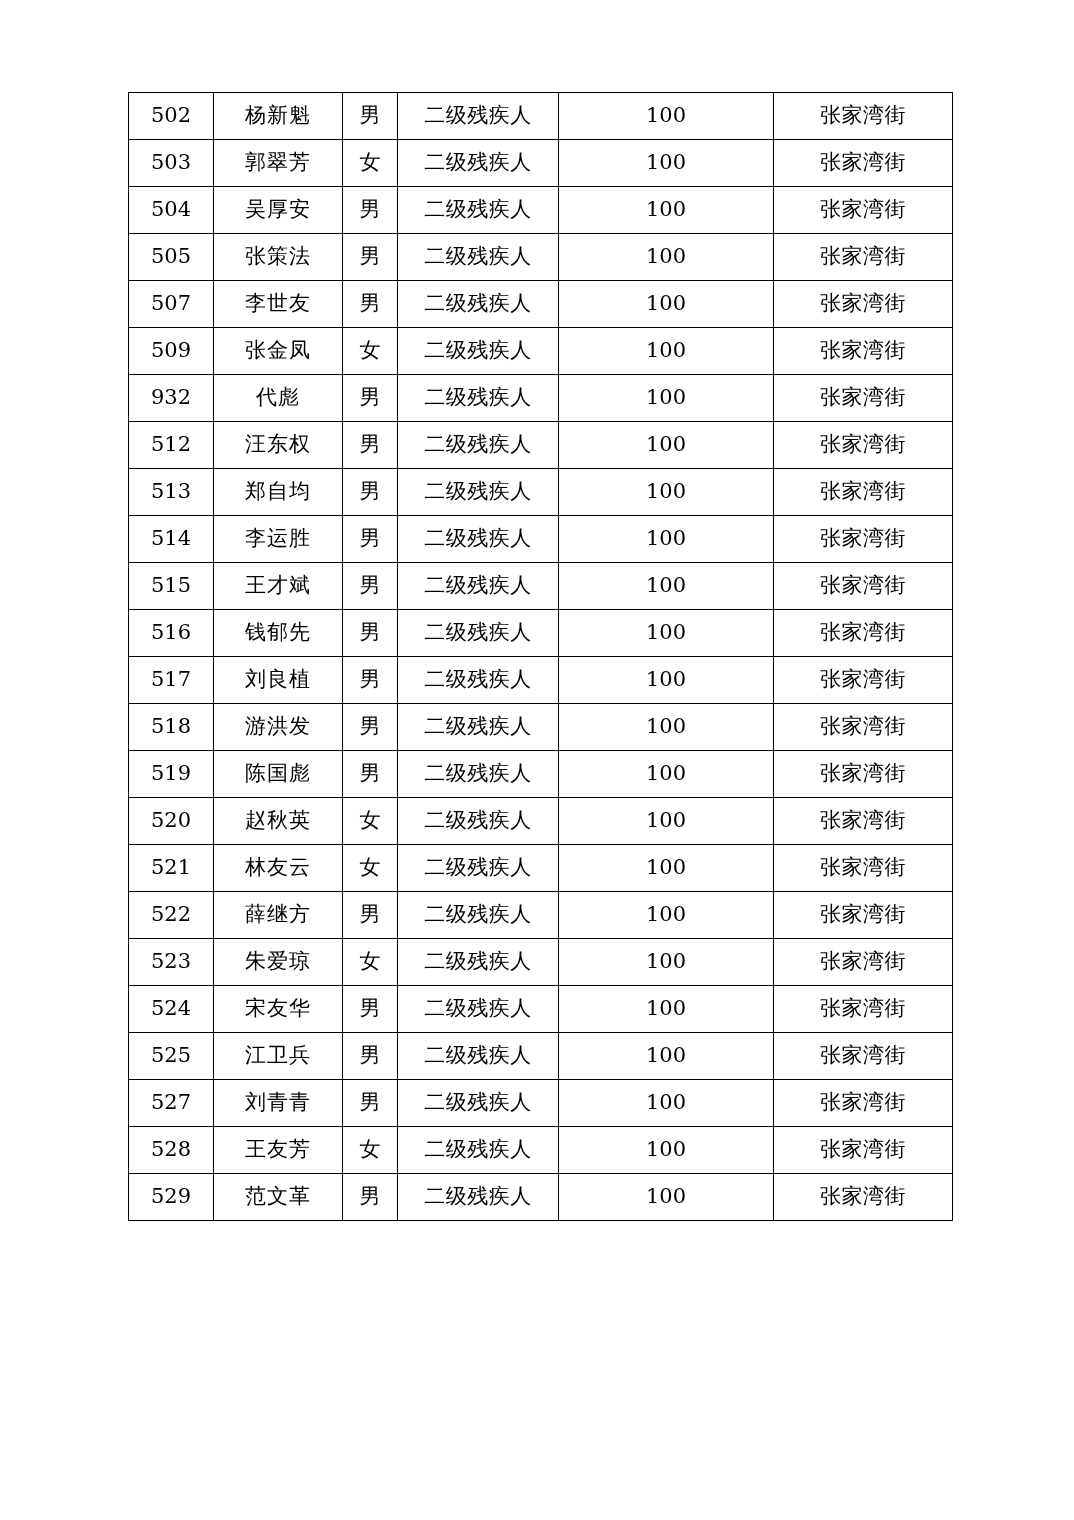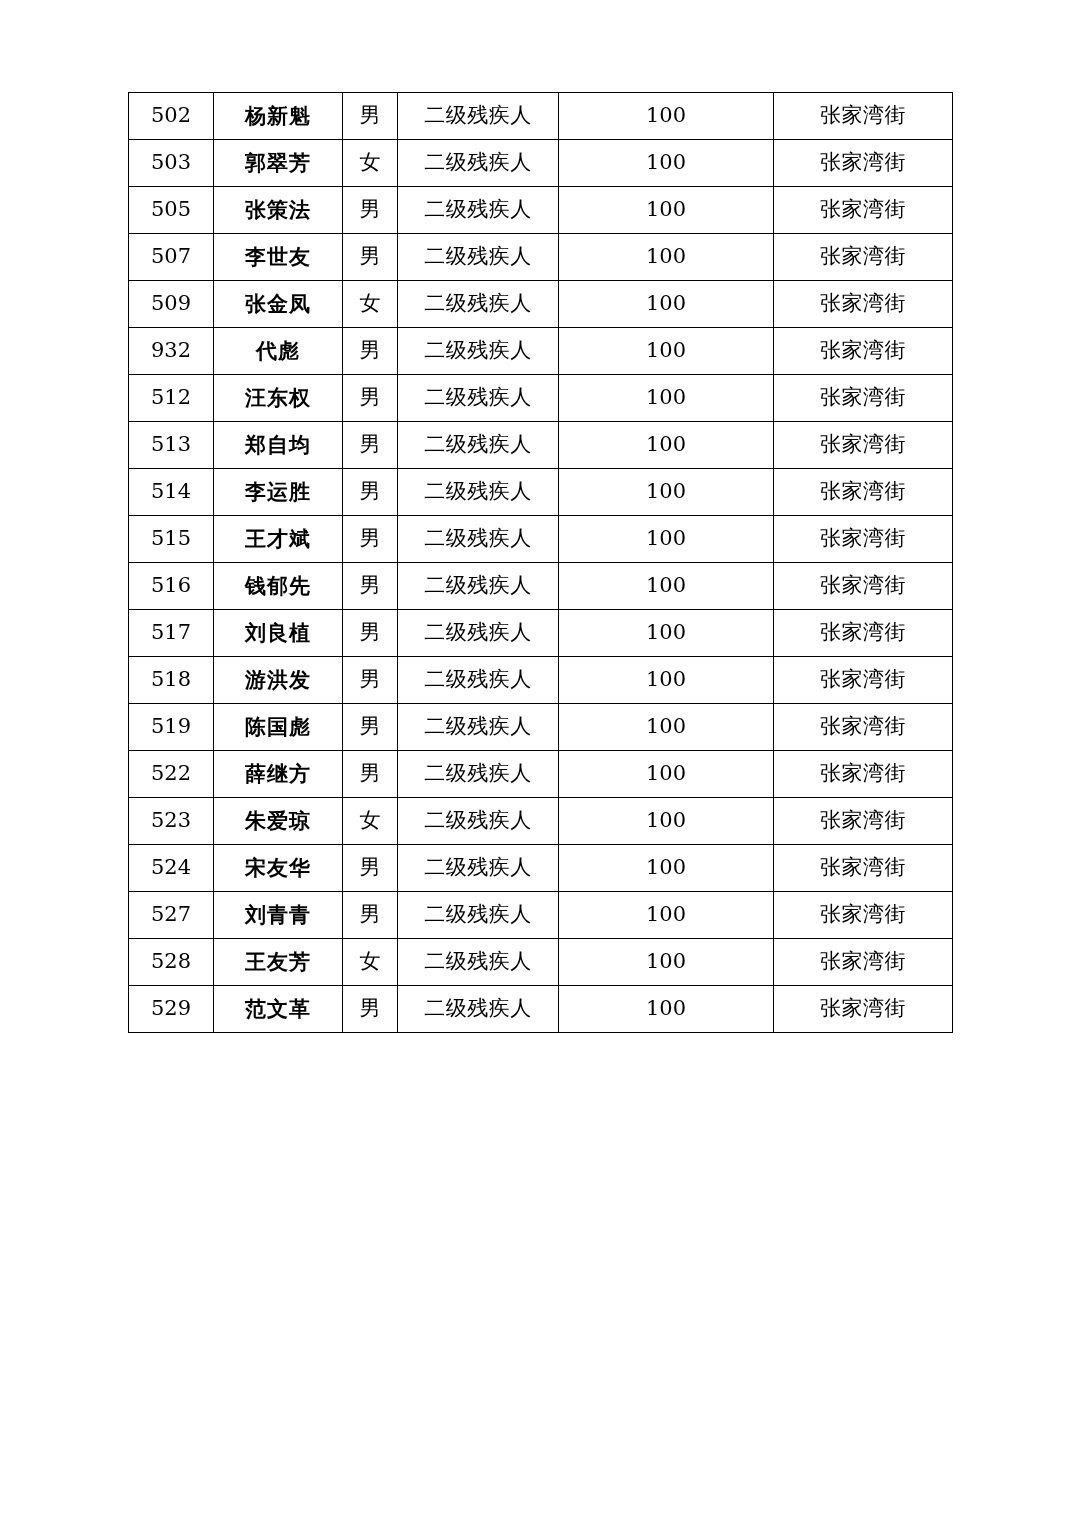--- a/index.html
+++ b/index.html
@@ -38,21 +38,20 @@
   }
   td.c-index {
     width: 84px;
     font-family: "DejaVu Serif", "Liberation Serif", serif;
     font-size: 22px;
   }
   td.c-name {
     width: 128px;
     font-size: 23px;
     letter-spacing: 1px;
-    font-weight: bold;
   }
   td.c-gender {
     width: 54px;
     font-size: 23px;
   }
   td.c-category {
     width: 160px;
     font-size: 22px;
     letter-spacing: 0.5px;
     margin-top: 44px;
@@ -84,20 +83,28 @@
         </tr>
         <tr>
           <td class="c-index">503</td>
           <td class="c-name">郭翠芳</td>
           <td class="c-gender">女</td>
           <td class="c-category">二级残疾人</td>
           <td class="c-amount">100</td>
           <td class="c-area">张家湾街</td>
         </tr>
         <tr>
+          <td class="c-index">504</td>
+          <td class="c-name">吴厚安</td>
+          <td class="c-gender">男</td>
+          <td class="c-category">二级残疾人</td>
+          <td class="c-amount">100</td>
+          <td class="c-area">张家湾街</td>
+        </tr>
+        <tr>
           <td class="c-index">505</td>
           <td class="c-name">张策法</td>
           <td class="c-gender">男</td>
           <td class="c-category">二级残疾人</td>
           <td class="c-amount">100</td>
           <td class="c-area">张家湾街</td>
         </tr>
         <tr>
           <td class="c-index">507</td>
           <td class="c-name">李世友</td>
@@ -180,38 +187,62 @@
         </tr>
         <tr>
           <td class="c-index">519</td>
           <td class="c-name">陈国彪</td>
           <td class="c-gender">男</td>
           <td class="c-category">二级残疾人</td>
           <td class="c-amount">100</td>
           <td class="c-area">张家湾街</td>
         </tr>
         <tr>
+          <td class="c-index">520</td>
+          <td class="c-name">赵秋英</td>
+          <td class="c-gender">女</td>
+          <td class="c-category">二级残疾人</td>
+          <td class="c-amount">100</td>
+          <td class="c-area">张家湾街</td>
+        </tr>
+        <tr>
+          <td class="c-index">521</td>
+          <td class="c-name">林友云</td>
+          <td class="c-gender">女</td>
+          <td class="c-category">二级残疾人</td>
+          <td class="c-amount">100</td>
+          <td class="c-area">张家湾街</td>
+        </tr>
+        <tr>
           <td class="c-index">522</td>
           <td class="c-name">薛继方</td>
           <td class="c-gender">男</td>
           <td class="c-category">二级残疾人</td>
           <td class="c-amount">100</td>
           <td class="c-area">张家湾街</td>
         </tr>
         <tr>
           <td class="c-index">523</td>
           <td class="c-name">朱爱琼</td>
           <td class="c-gender">女</td>
           <td class="c-category">二级残疾人</td>
           <td class="c-amount">100</td>
           <td class="c-area">张家湾街</td>
         </tr>
         <tr>
           <td class="c-index">524</td>
           <td class="c-name">宋友华</td>
+          <td class="c-gender">男</td>
+          <td class="c-category">二级残疾人</td>
+          <td class="c-amount">100</td>
+          <td class="c-area">张家湾街</td>
+        </tr>
+        <tr>
+          <td class="c-index">525</td>
+          <td class="c-name">江卫兵</td>
           <td class="c-gender">男</td>
           <td class="c-category">二级残疾人</td>
           <td class="c-amount">100</td>
           <td class="c-area">张家湾街</td>
         </tr>
         <tr>
           <td class="c-index">527</td>
           <td class="c-name">刘青青</td>
           <td class="c-gender">男</td>
           <td class="c-category">二级残疾人</td>

